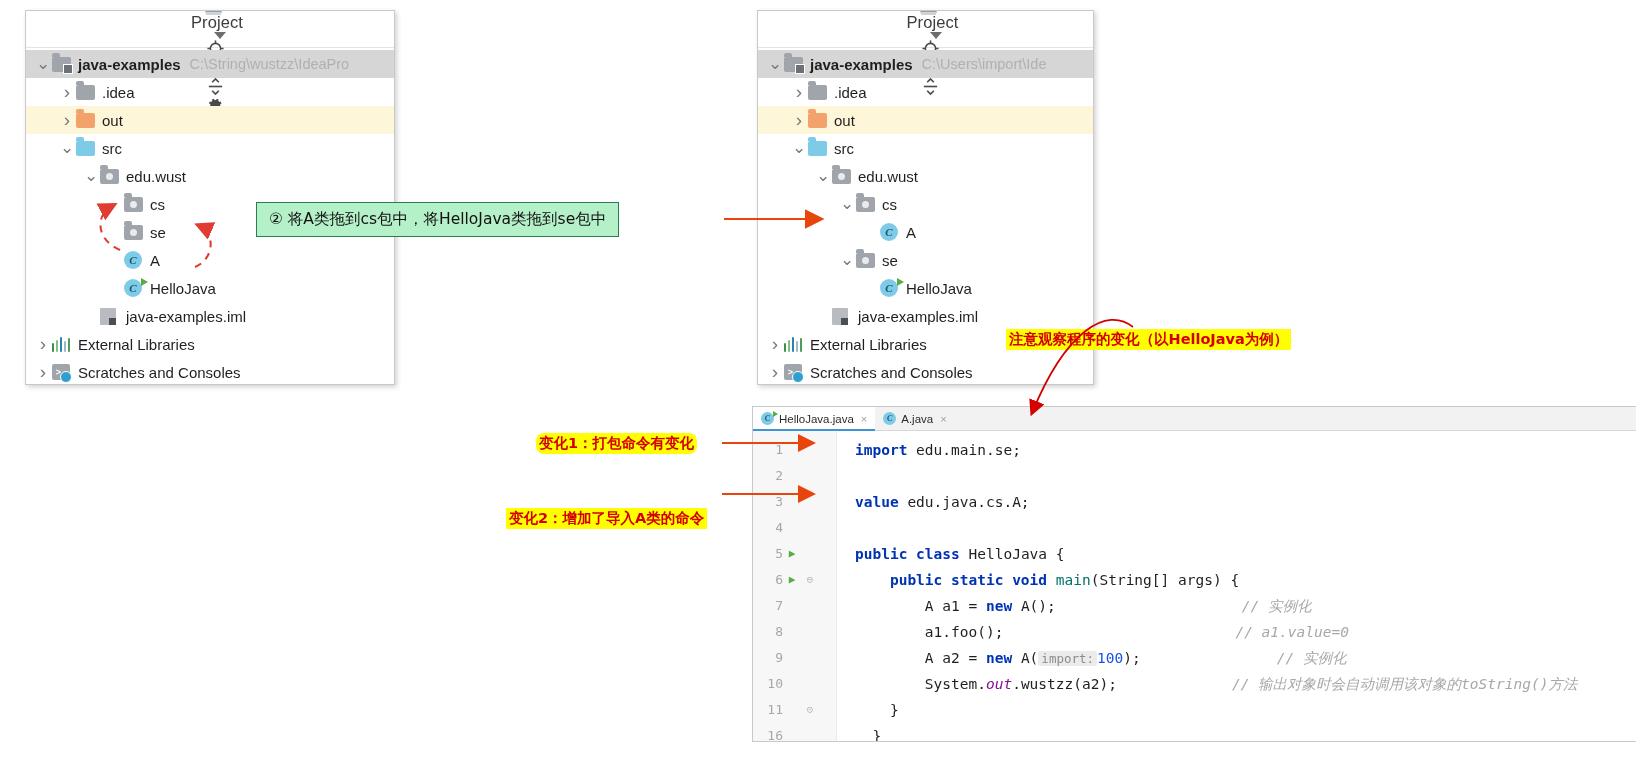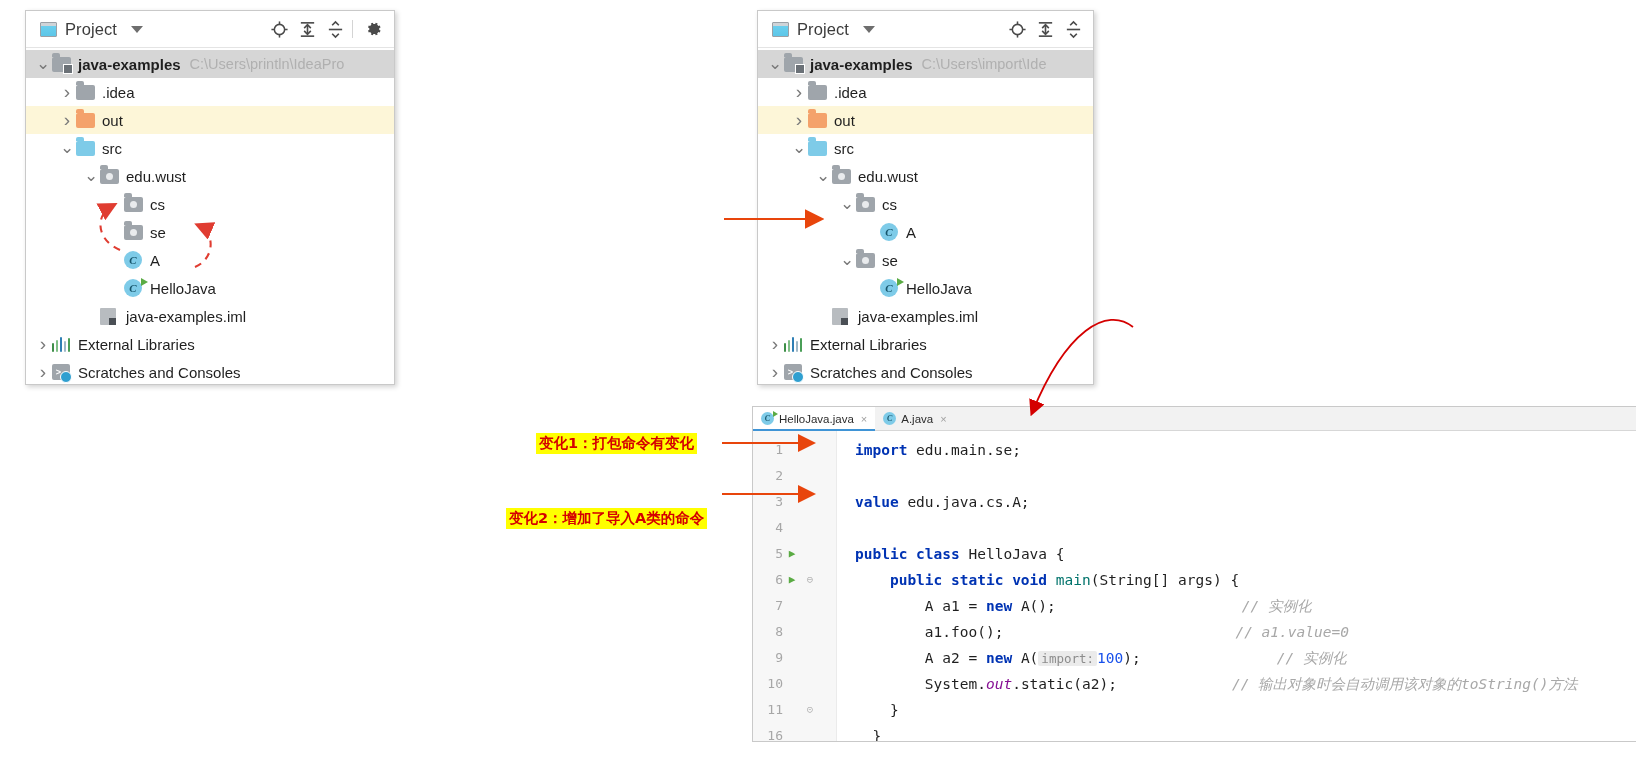--- a/index.html
+++ b/index.html
@@ -27,20 +27,21 @@
   #panel-left  { left: 25px;  top: 10px; width: 370px; height: 375px; }
   #panel-right { left: 757px; top: 10px; width: 337px; height: 375px; }
 
   .panel-header {
     height: 37px;
     display: flex;
     align-items: center;
     padding: 0 8px 0 14px;
     background: #ffffff;
     border-bottom: 1px solid #e4e4e4;
+    flex-direction: column;
   }
   .panel-title {
     font-size: 16.5px;
     color: #3c3c3c;
     margin-left: 8px;
     letter-spacing: .1px;
   }
   .hdr-spacer { flex: 1 1 auto; }
   .hdr-icon {
     width: 24px; height: 24px;
@@ -292,21 +293,21 @@
           </svg>
       </span>
     </div>
     <div class="tree" id="tree-left">
         <div class="row sel-grey" style="padding-left: 8px;">
           <span class="twisty" style="font-size: 17px; line-height: 10px;">⌄</span>
           <span class="ico" style="display: inline-flex; align-items: center;">
             <span class="folder grey modg"></span>
           </span>
           <span class="lbl bold">java-examples</span>
-          <span class="path-hint">C:\Users\println\IdeaPro</span>
+          <span class="path-hint">C:\String\wustzz\IdeaPro</span>
         </div>
         <div class="row" style="padding-left: 32px;">
           <span class="twisty" style="font-size: 19px;">›</span>
           <span class="ico" style="display: inline-flex; align-items: center;">
             <span class="folder grey"></span>
           </span>
           <span class="lbl">.idea</span>
         </div>
         <div class="row sel-yellow" style="padding-left: 32px;">
           <span class="twisty" style="font-size: 19px;">›</span>
@@ -508,23 +509,25 @@
           <span class="twisty" style="font-size: 19px;">›</span>
           <span class="ico" style="display: inline-flex; align-items: center;">
             <span class="scratch-ico">&gt;_</span>
           </span>
           <span class="lbl">Scratches and Consoles</span>
         </div>
       </div>
 
   </div>
 
-
-
-  <div class="ann-yellow" id="ann-change1" style="left:536px; top:433px;">变化1：打包命令有变化</div>
+  <div class="ann-green" id="ann-step2" style="left:256px; top:202px;">② 将A类拖到cs包中，将HelloJava类拖到se包中</div>
+
+  <div class="ann-yellow" id="ann-observe" style="left:1006px; top:329px;">注意观察程序的变化（以HelloJava为例）</div>
+
+  <div class="ann-yellow" id="ann-change1" style="left:536px; top:433px;border-radius:8px;">变化1：打包命令有变化</div>
 
   <div class="ann-yellow" id="ann-change2" style="left:506px; top:508px;">变化2：增加了导入A类的命令</div>
 
   <div id="editor">
     <div id="editor-tabs">
         <div class="etab active">
           <span class="tabcls run">C</span>
           <span>HelloJava.java</span>
           <span class="xmark">×</span>
         </div>
@@ -600,21 +603,21 @@
       <div id="code-lines">
         <div class="cline"><span class="kw">import</span><span> edu.main.se;</span></div>
         <div class="cline"></div>
         <div class="cline"><span class="kw">value</span><span> edu.java.cs.A;</span></div>
         <div class="cline"></div>
         <div class="cline"><span class="kw">public class </span><span>HelloJava {</span></div>
         <div class="cline"><span class="kw">    public static void </span><span class="meth">main</span><span>(String[] args) {</span></div>
         <div class="cline"><span>        A a1 = </span><span class="kw">new</span><span> A();</span><span class="cmt" style="padding-left:186px">// 实例化</span></div>
         <div class="cline"><span>        a1.foo();</span><span class="cmt" style="padding-left:232px">// a1.value=0</span></div>
         <div class="cline"><span>        A a2 = </span><span class="kw">new</span><span> A(</span><span class="hint">import:</span><span class="num">100</span><span>);</span><span class="cmt" style="padding-left:136px">// 实例化</span></div>
-        <div class="cline"><span>        System.</span><span class="fld">out</span><span>.static(a2);</span><span class="cmt" style="padding-left:115px">// 输出对象时会自动调用该对象的toString()方法</span></div>
+        <div class="cline"><span>        System.</span><span class="fld">out</span><span>.wustzz(a2);</span><span class="cmt" style="padding-left:115px">// 输出对象时会自动调用该对象的toString()方法</span></div>
         <div class="cline"><span>    }</span></div>
         <div class="cline"><span>  }</span></div>
       </div>
     </div>
   </div>
 
   <svg id="overlay">
     <defs>
       <marker id="arrowRedDash" markerWidth="9" markerHeight="9" refX="6" refY="4.5" orient="auto">
         <path d="M0,0 L9,4.5 L0,9 z" fill="#e03c31"></path>

